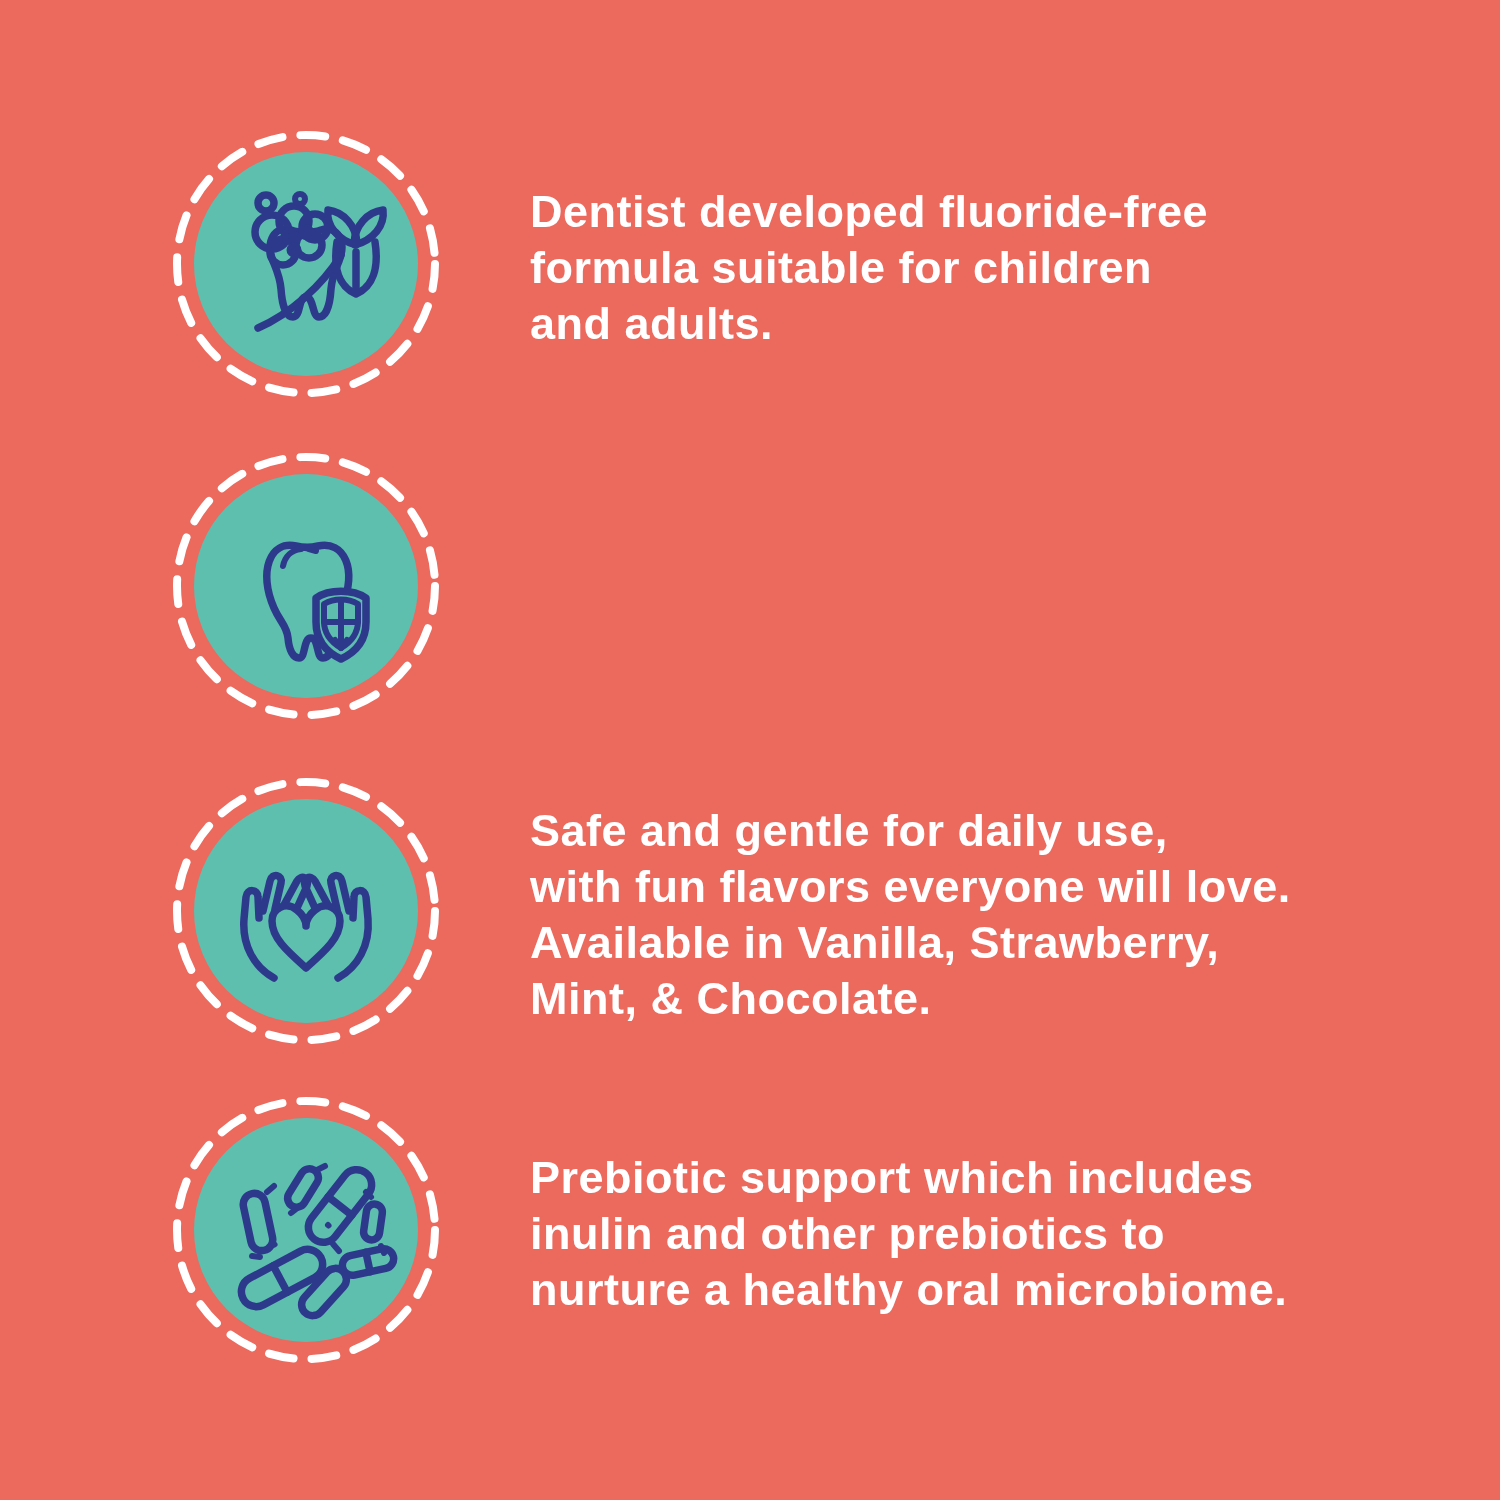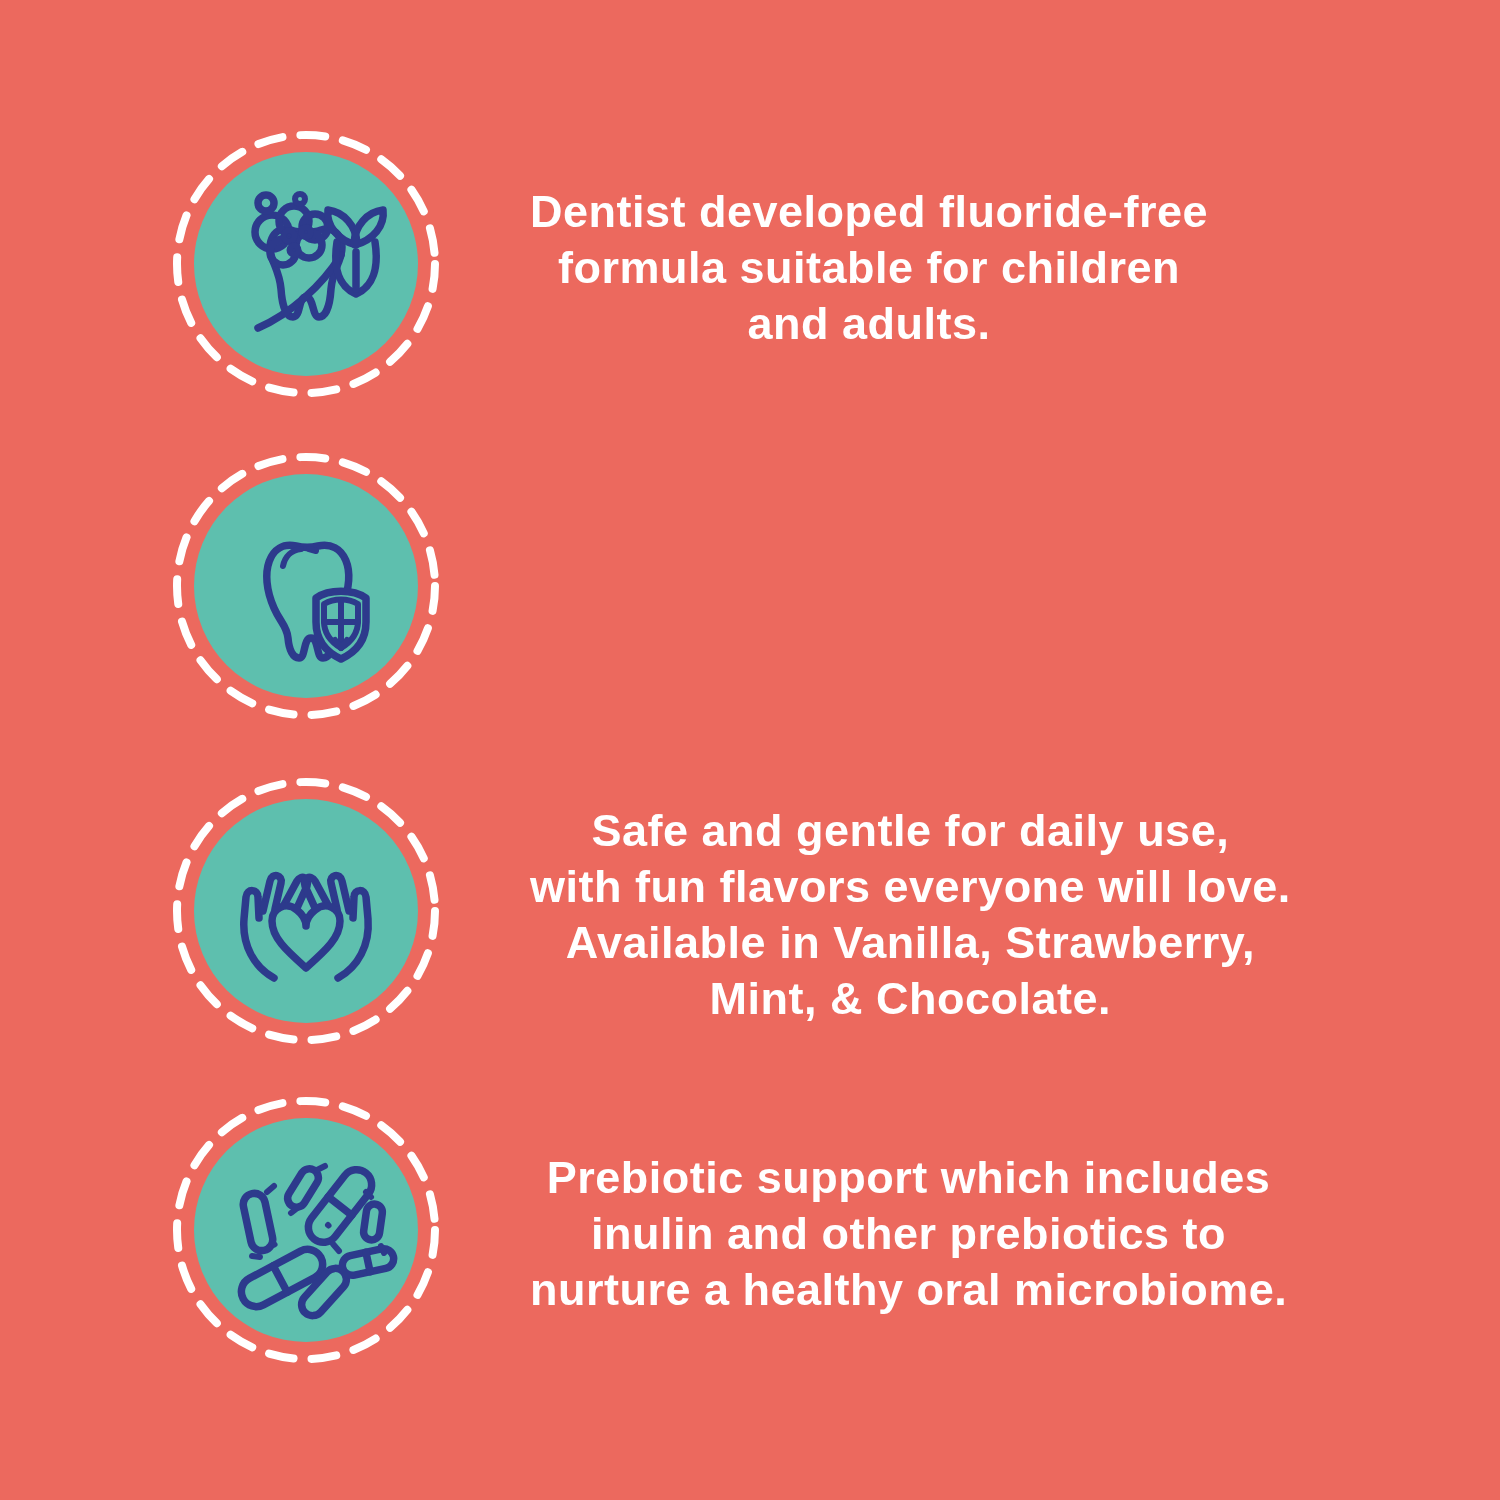--- a/index.html
+++ b/index.html
@@ -9,21 +9,20 @@
     --icon-stroke:#2D3A8C;
     --text-color:#FFFFFF;
   }
   html,body{margin:0;padding:0;}
   body{font-family:"Liberation Sans",sans-serif;}
   .canvas{
     position:relative;
     width:1500px;height:1500px;
     background:var(--background);
     overflow:hidden;
-    text-align:center;
   }
   .feature-row{
     position:absolute;left:170px;
     width:1280px;height:272px;
   }
   .badge{
     position:absolute;left:0;top:0;
     width:272px;height:272px;
     display:block;
   }

